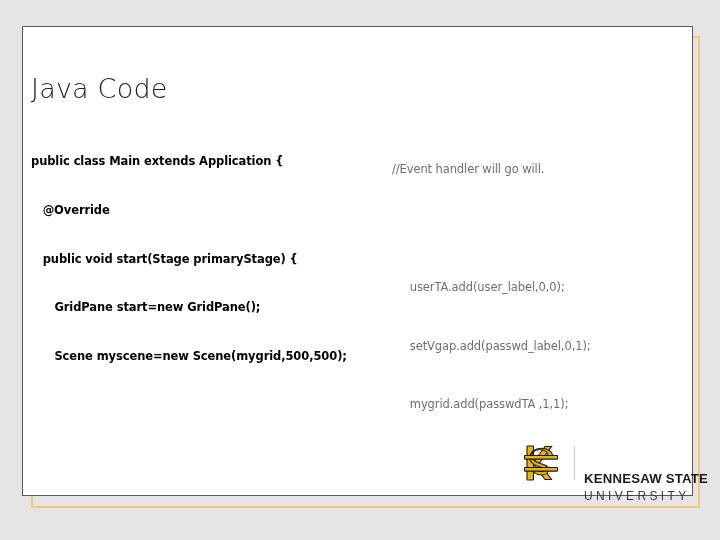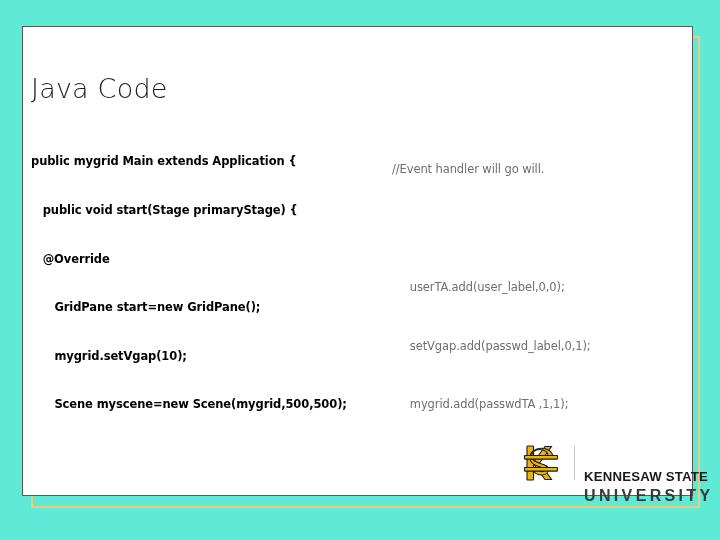--- a/index.html
+++ b/index.html
@@ -13,21 +13,21 @@
     overflow: hidden;
     font-family: "Liberation Sans", sans-serif;
     -webkit-font-smoothing: antialiased;
   }
 
   
   #slide {
     position: relative;
     width: 720px;
     height: 540px;
-    background: #5eead4;
+    background: #e5e5e5;
   }
 
   
   .frame-gold {
     position: absolute;
     left: 31px;
     top: 36px;
     width: 669px;
     height: 472px;
     border: 2px solid #f0c97a;
@@ -140,46 +140,45 @@
   .ksu-line1 {
     font-family: "Liberation Sans", sans-serif;
     font-size: 13.2px;
     font-weight: bold;
     color: #1b1b1b;
     letter-spacing: 0.2px;
     white-space: nowrap;
   }
   .ksu-line2 {
     font-family: "Liberation Sans", sans-serif;
-    font-size: 16px;
-    font-weight: bold;
+    font-size: 12px;
+    font-weight: normal;
     color: #3a3a3a;
     letter-spacing: 3.35px;
     margin-top: 4px;
     white-space: nowrap;
   }
 </style>
 </head>
 <body>
 
 <div id="slide">
 
   <div class="frame-gold"></div>
   <div class="frame-gray"></div>
 
   <div class="content">
 
     <div class="slide-title">Java Code</div>
 
     <div class="code-left">
-      <span class="ln">public mygrid Main extends Application {</span>
+      <span class="ln">public class Main extends Application {</span>
+      <span class="ln">   @Override</span>
       <span class="ln">   public void start(Stage primaryStage) {</span>
-      <span class="ln">   @Override</span>
       <span class="ln">      GridPane start=new GridPane();</span>
-      <span class="ln">      mygrid.setVgap(10);</span>
       <span class="ln">      Scene myscene=new Scene(mygrid,500,500);</span>
       <span class="blank"></span>
       
       
       
       
       
       
       
     </div>

